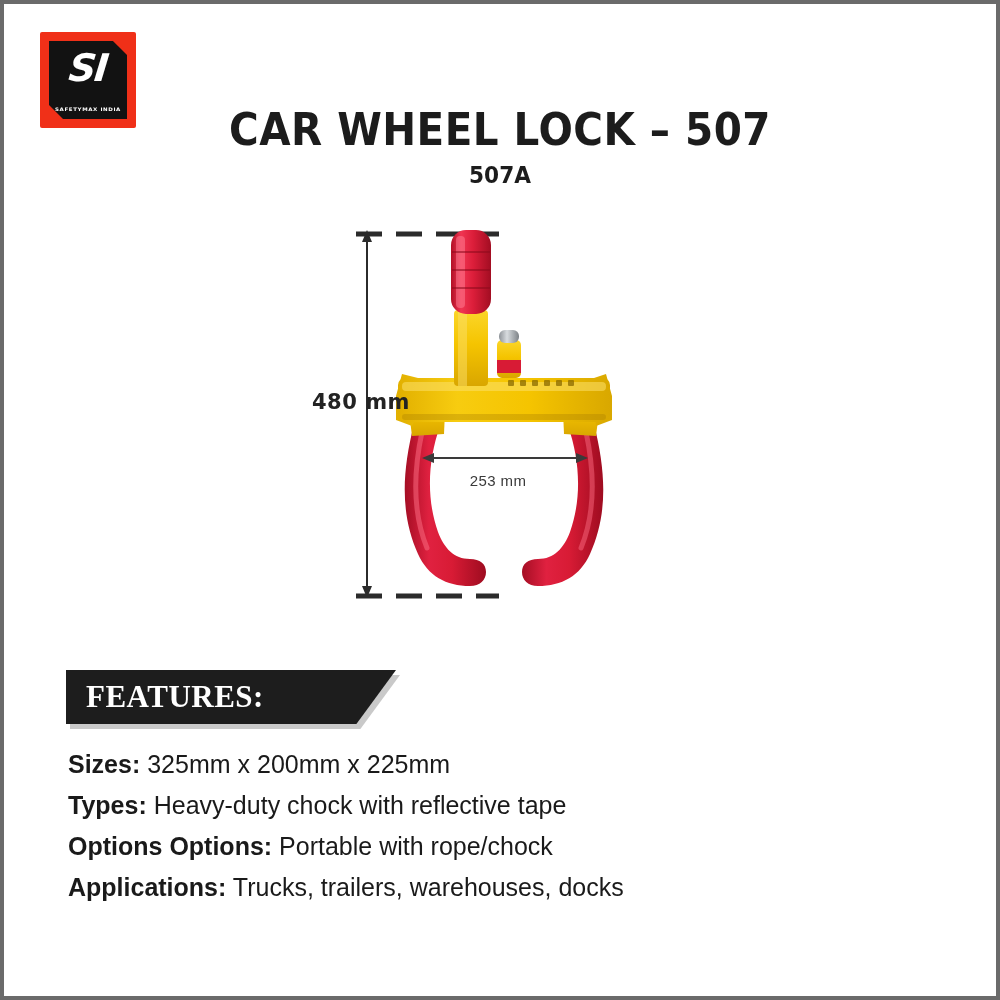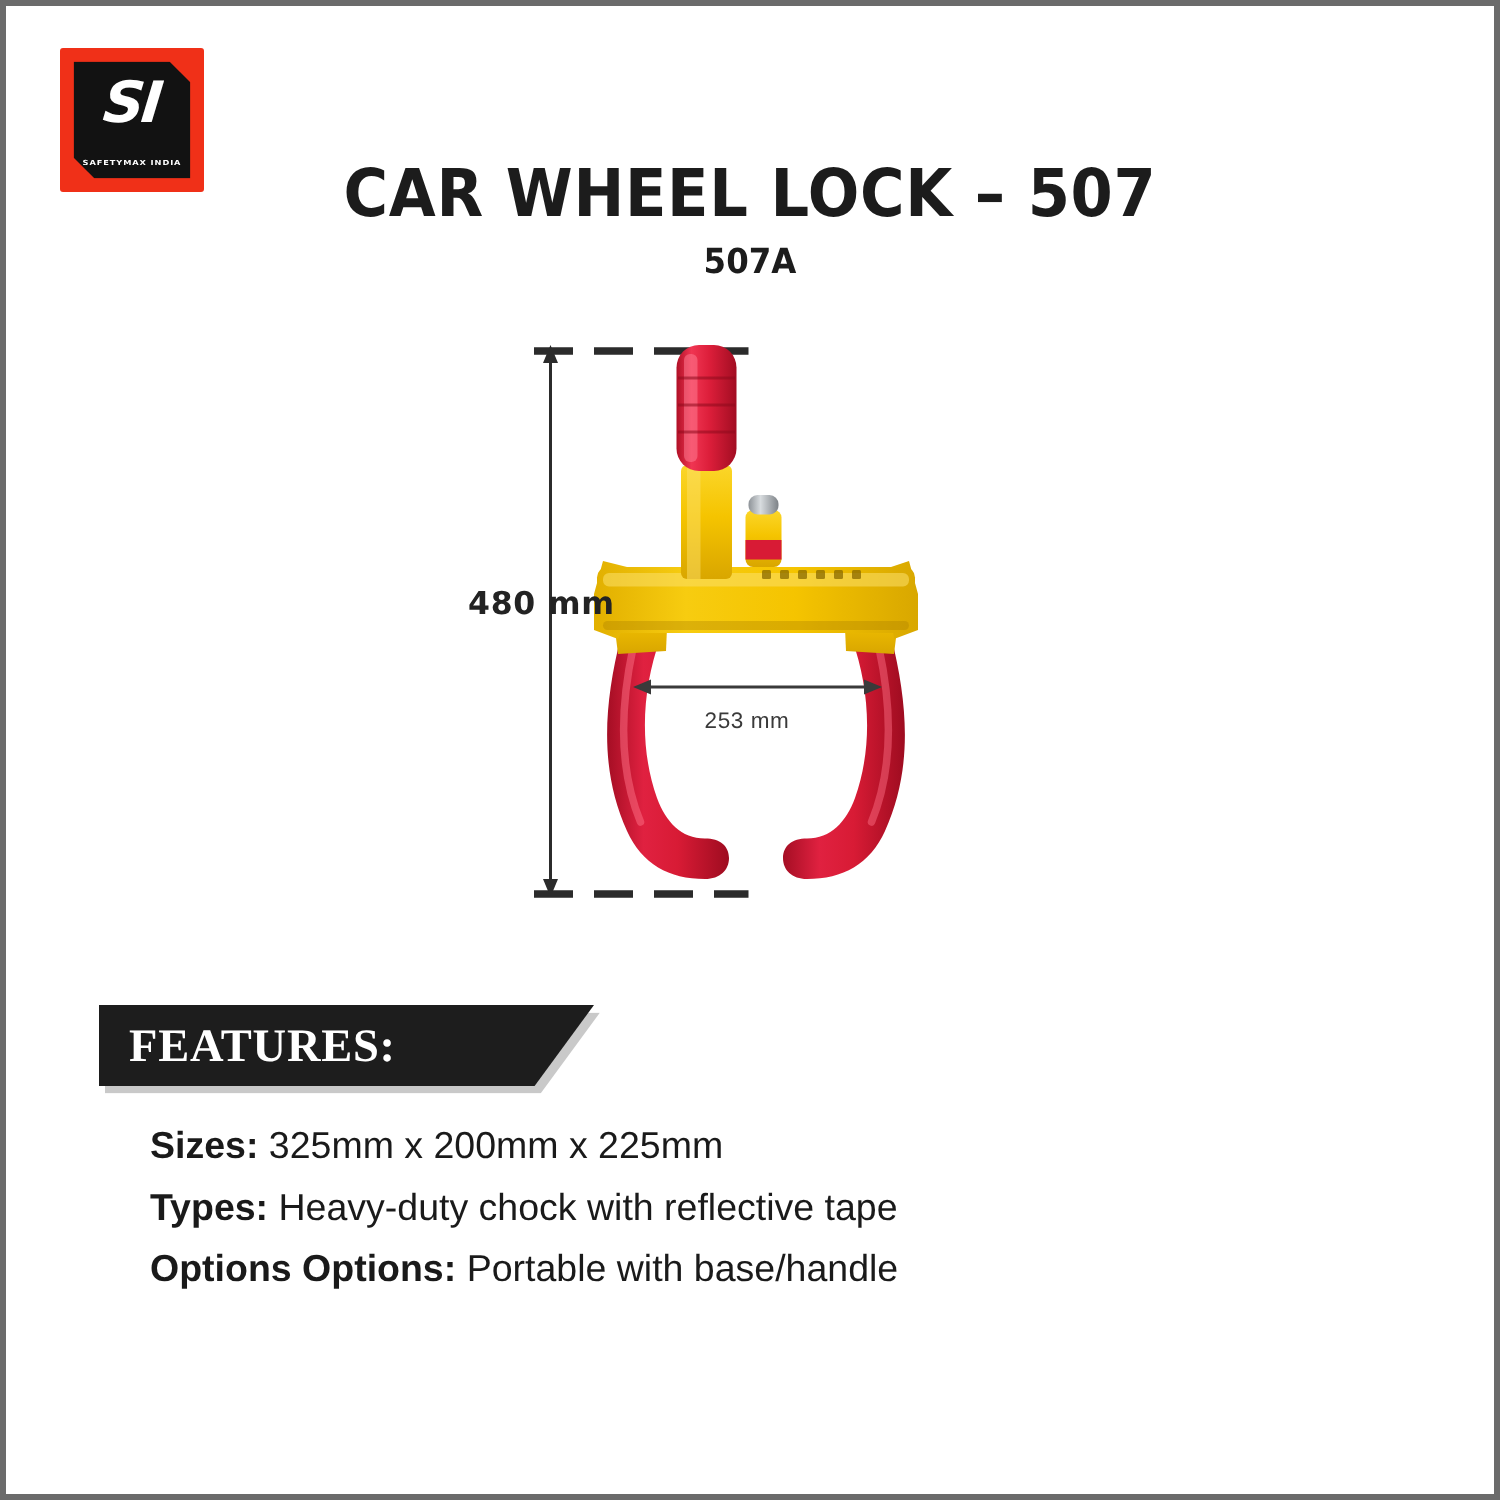--- a/index.html
+++ b/index.html
@@ -178,21 +178,20 @@
     left: 64px;
     top: 740px;
     width: 880px;
   }
   .feature-row {
     font-family: "Liberation Sans", sans-serif;
     font-size: 25px;
     color: #1a1a1a;
     line-height: 41px;
     white-space: nowrap;
-    margin-left: 32px;
   }
   .feature-key {
     font-weight: bold;
   }
   .feature-val {
     font-weight: normal;
   }
 </style>
 </head>
 <body>
@@ -319,17 +318,21 @@
     <div class="feature-row">
       <span class="feature-key">Sizes:</span>
       <span class="feature-val">325mm x 200mm x 225mm</span>
     </div>
     <div class="feature-row">
       <span class="feature-key">Types:</span>
       <span class="feature-val">Heavy-duty chock with reflective tape</span>
     </div>
     <div class="feature-row">
       <span class="feature-key">Options Options:</span>
-      <span class="feature-val">Portable with base/handle</span>
+      <span class="feature-val">Portable with rope/chock</span>
+    </div>
+    <div class="feature-row">
+      <span class="feature-key">Applications:</span>
+      <span class="feature-val">Trucks, trailers, warehouses, docks</span>
     </div>
   </div>
 
 </div>
 
 </body></html>

